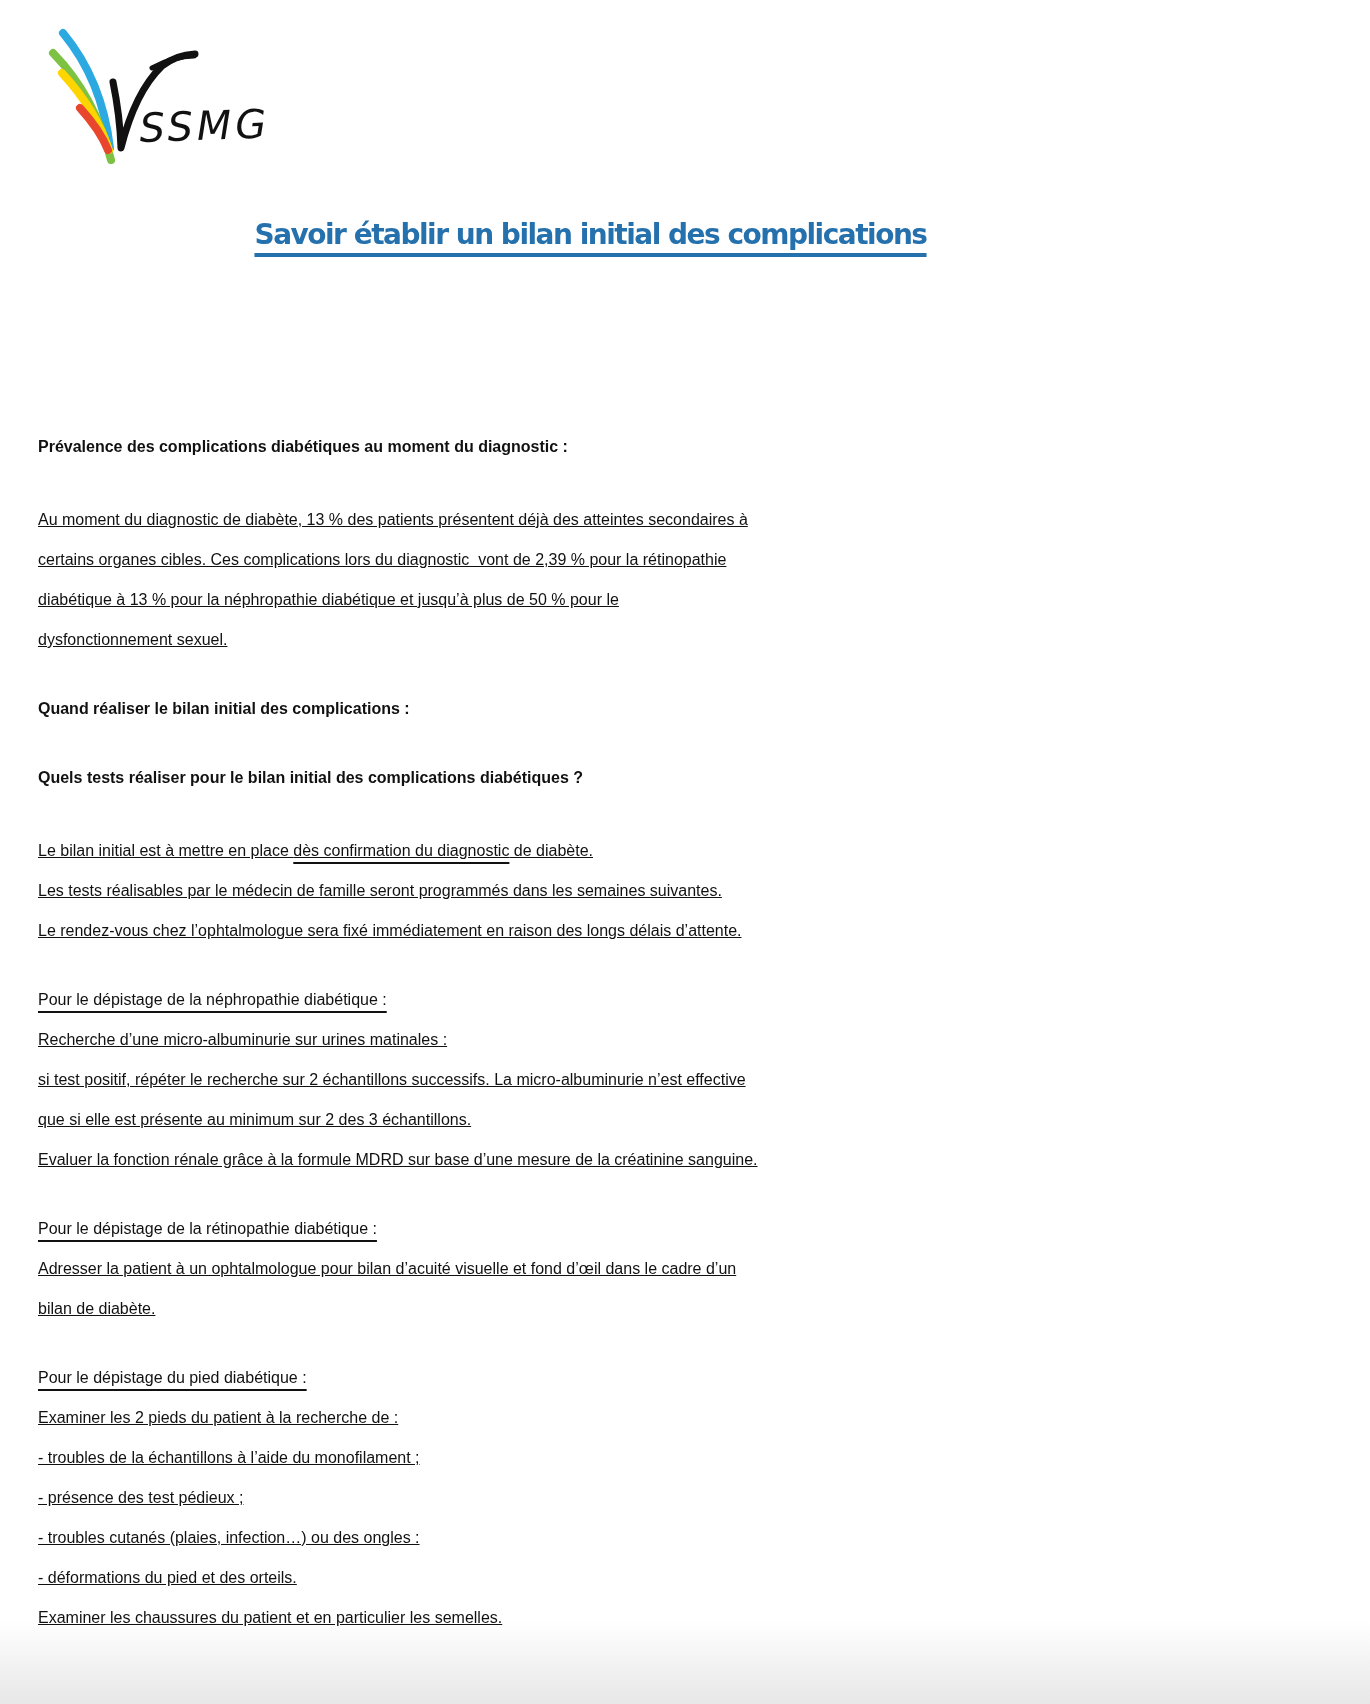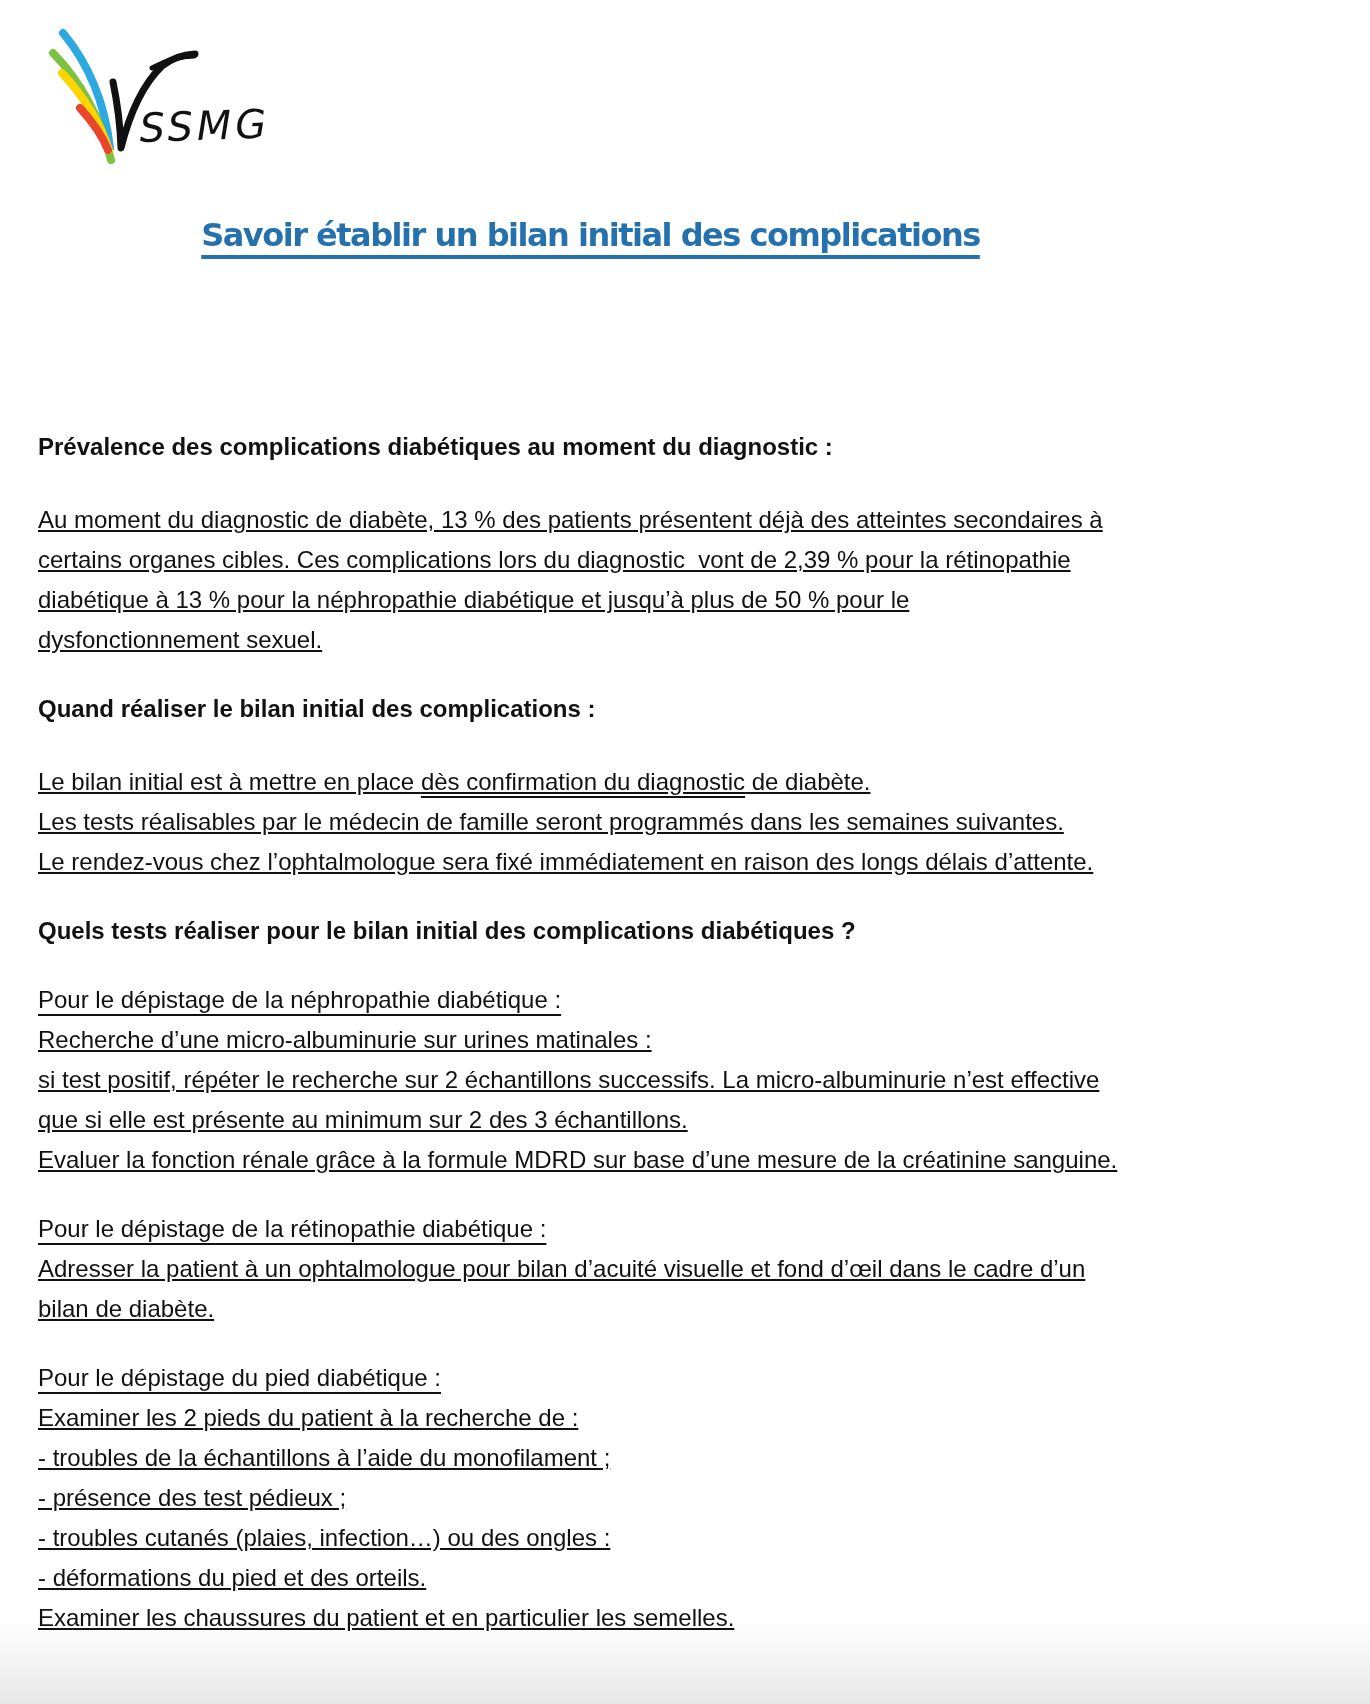--- a/index.html
+++ b/index.html
@@ -24,30 +24,30 @@
     z-index: 1;
     margin-left: 38px;
     width: 1105px;
   }
   .title {
     margin-top: 202px;
     margin-bottom: 159px;
     text-align: center;
     font-family: "DejaVu Sans", sans-serif;
     font-weight: bold;
-    font-size: 32px;
+    font-size: 28px;
     line-height: 66px;
     letter-spacing: -1.5px;
   }
   .title .tl {
     text-decoration: underline;
     text-decoration-thickness: 4px;
     text-underline-offset: 9px;
   }
-  .block { font-size: 24px; line-height: 40px; color: #111111; }
+  .block { font-size: 16px; line-height: 40px; color: #111111; }
   .block .line { white-space: pre; height: 40px; }
   .block-heading { font-weight: bold; margin-top: 29px; }
   .block-subheading { margin-top: 29px; }
   .block-subheading .line {
     text-decoration: underline;
     text-decoration-thickness: 2px;
     text-underline-offset: 6px;
   }
   .block-paragraph { margin-top: 33px; text-decoration: underline; }
   .block-subheading + .block-paragraph { margin-top: 0; }
@@ -97,27 +97,27 @@
         </div>
         <div class="block block-paragraph">
           <div class="line"><span>Au moment du diagnostic de diabète, 13 % des patients présentent déjà des atteintes secondaires à</span></div>
           <div class="line"><span>certains organes cibles. Ces complications lors du diagnostic  vont de 2,39 % pour la rétinopathie</span></div>
           <div class="line"><span>diabétique à 13 % pour la néphropathie diabétique et jusqu’à plus de 50 % pour le</span></div>
           <div class="line"><span>dysfonctionnement sexuel.</span></div>
         </div>
         <div class="block block-heading">
           <div class="line"><span>Quand réaliser le bilan initial des complications :</span></div>
         </div>
+        <div class="block block-heading">
+          <div class="line"><span>Quels tests réaliser pour le bilan initial des complications diabétiques ?</span></div>
+        </div>
         <div class="block block-paragraph">
           <div class="line"><span>Le bilan initial est à mettre en place </span><span class="u">dès confirmation du diagnostic</span><span> de diabète.</span></div>
           <div class="line"><span>Les tests réalisables par le médecin de famille seront programmés dans les semaines suivantes.</span></div>
           <div class="line"><span>Le rendez-vous chez l’ophtalmologue sera fixé immédiatement en raison des longs délais d’attente.</span></div>
-        </div>
-        <div class="block block-heading">
-          <div class="line"><span>Quels tests réaliser pour le bilan initial des complications diabétiques ?</span></div>
         </div>
         <div class="block block-subheading">
           <div class="line"><span>Pour le dépistage de la néphropathie diabétique :</span></div>
         </div>
         <div class="block block-paragraph">
           <div class="line"><span>Recherche d’une micro-albuminurie sur urines matinales :</span></div>
           <div class="line"><span>si test positif, répéter le recherche sur 2 échantillons successifs. La micro-albuminurie n’est effective</span></div>
           <div class="line"><span>que si elle est présente au minimum sur 2 des 3 échantillons.</span></div>
           <div class="line"><span>Evaluer la fonction rénale grâce à la formule MDRD sur base d’une mesure de la créatinine sanguine.</span></div>
         </div>

